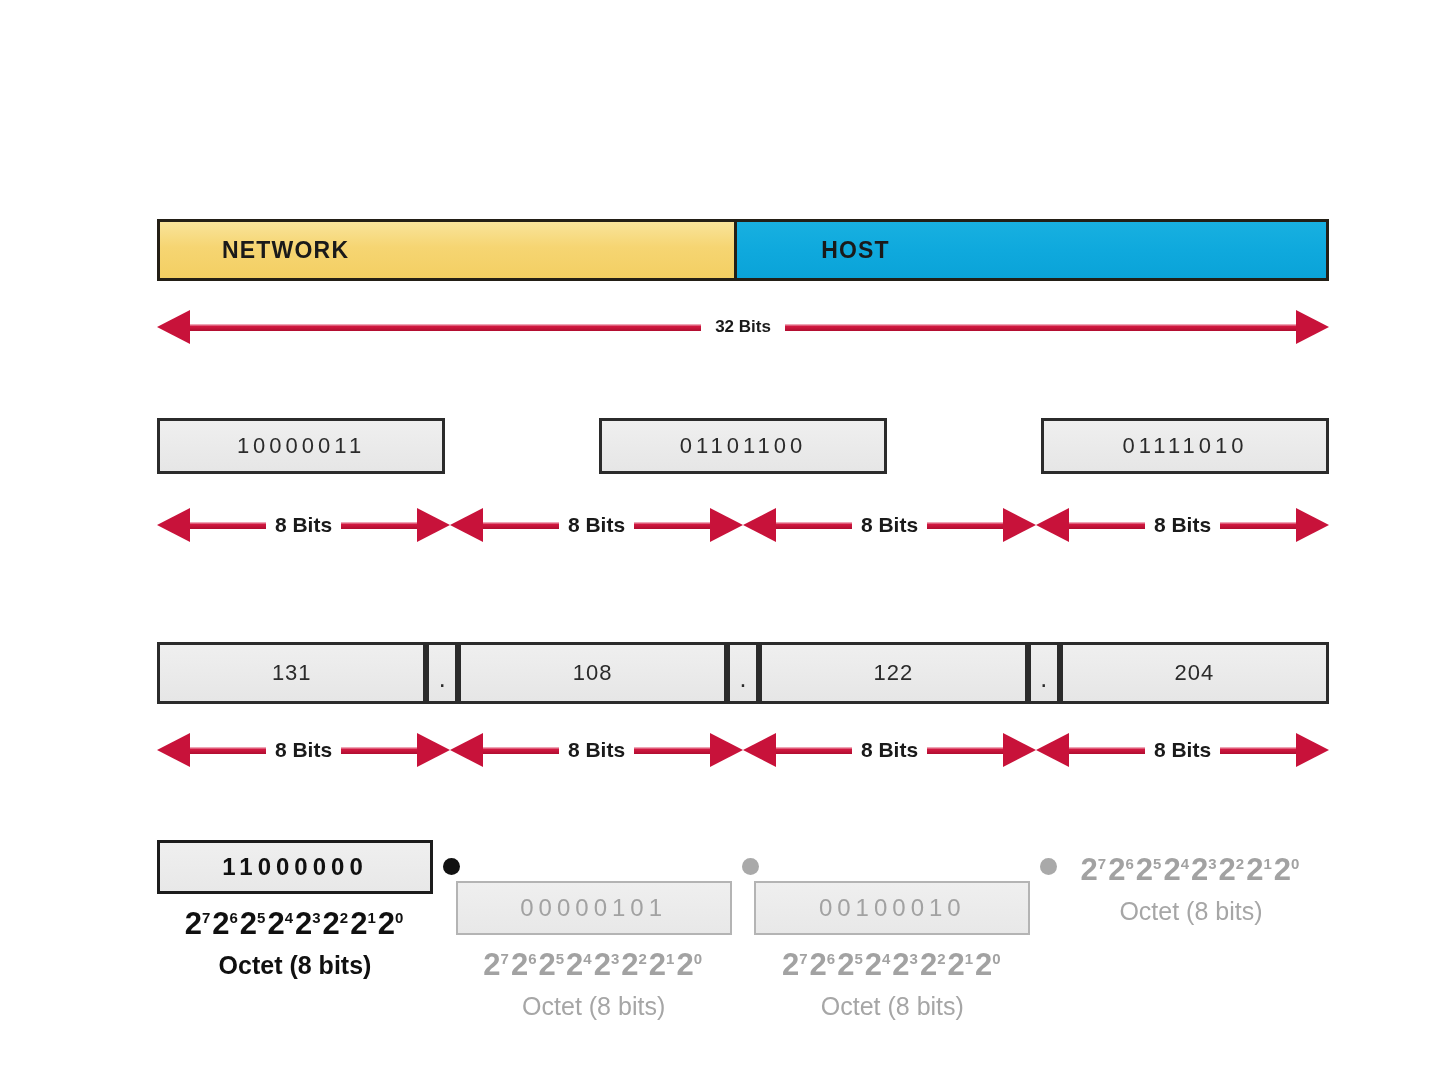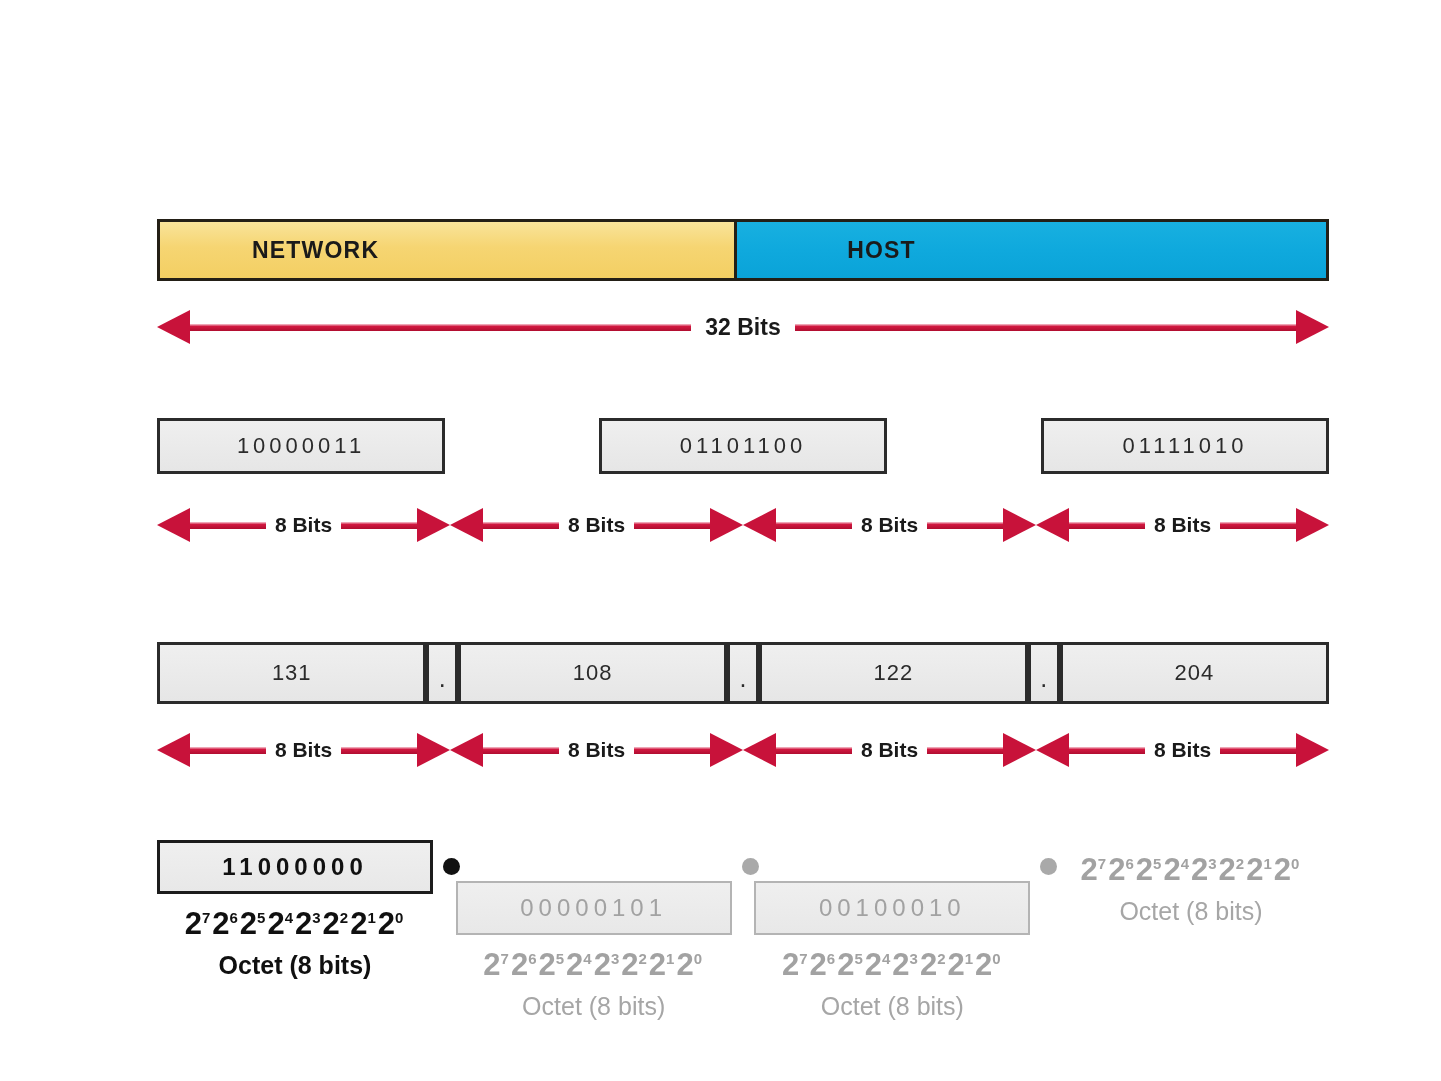--- a/index.html
+++ b/index.html
@@ -38,26 +38,26 @@
   .classbar .seg-label {
     font-size: 23px;
     font-weight: bold;
     color: #1a1a1a;
     letter-spacing: 1.2px;
   }
   .seg-network {
     width: 49.5%;
     background: linear-gradient(180deg,#f9e49a 0%, #f6d572 45%, #f3cf63 100%);
     border-right: 3px solid #231f16;
-    padding-left: 92px;
+    padding-left: 62px;
   }
   .seg-host {
     width: 50.5%;
     background: linear-gradient(180deg,#18b0e0 0%, #0fa9dd 50%, #0aa3d8 100%);
-    padding-left: 110px;
+    padding-left: 84px;
   }
 
   
   .arrowrow {
     position: absolute;
     display: flex;
   }
   .arrowseg {
     position: relative;
     display: flex;
@@ -88,21 +88,21 @@
     z-index: 3;
     background: #ffffff;
     padding: 0 9px;
     font-size: 21px;
     font-weight: bold;
     color: #1a1a1a;
   }
 
   #arrow32 { left: 157px; top: 305px; width: 1172px; }
   #arrow32 .arrowseg { width: 1172px; }
-  #arrow32 .alabel { font-size: 23px; padding: 0 14px; }
+  #arrow32 .alabel { font-size: 17px; padding: 0 14px; }
 
   .arrows8 { left: 157px; width: 1172px; }
   .arrows8 .arrowseg { width: 25%; }
   #arrows8a { top: 503px; }
   #arrows8b { top: 728px; }
 
   
   .boxrow {
     position: absolute;
     left: 157px;

